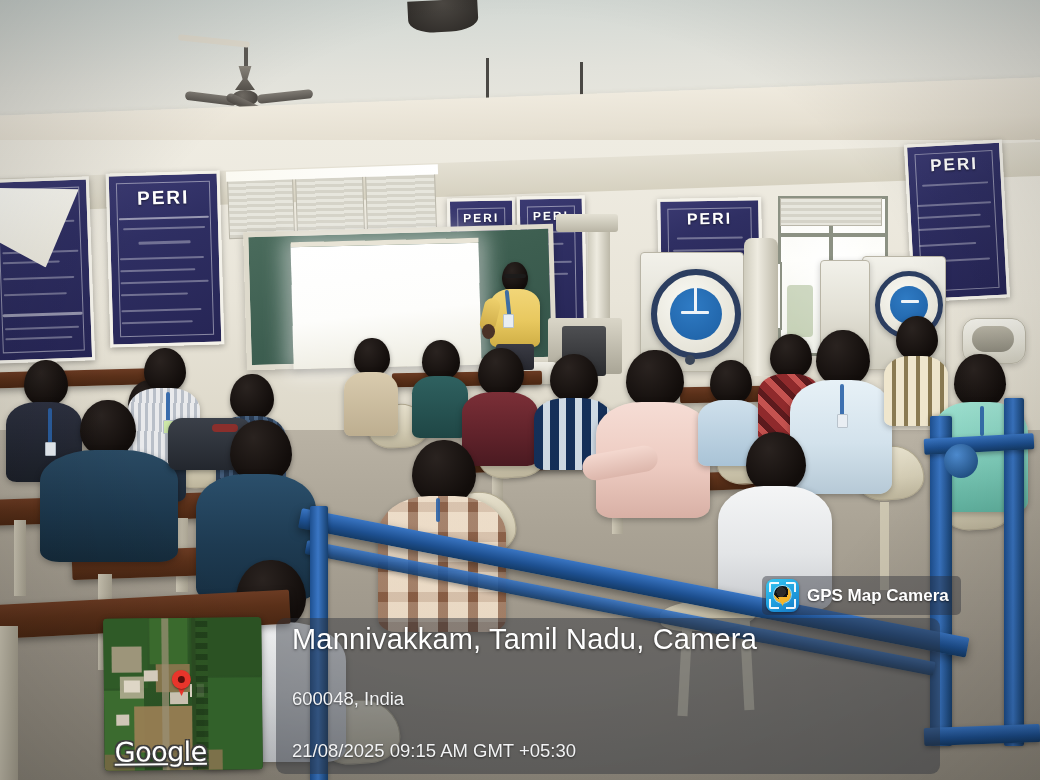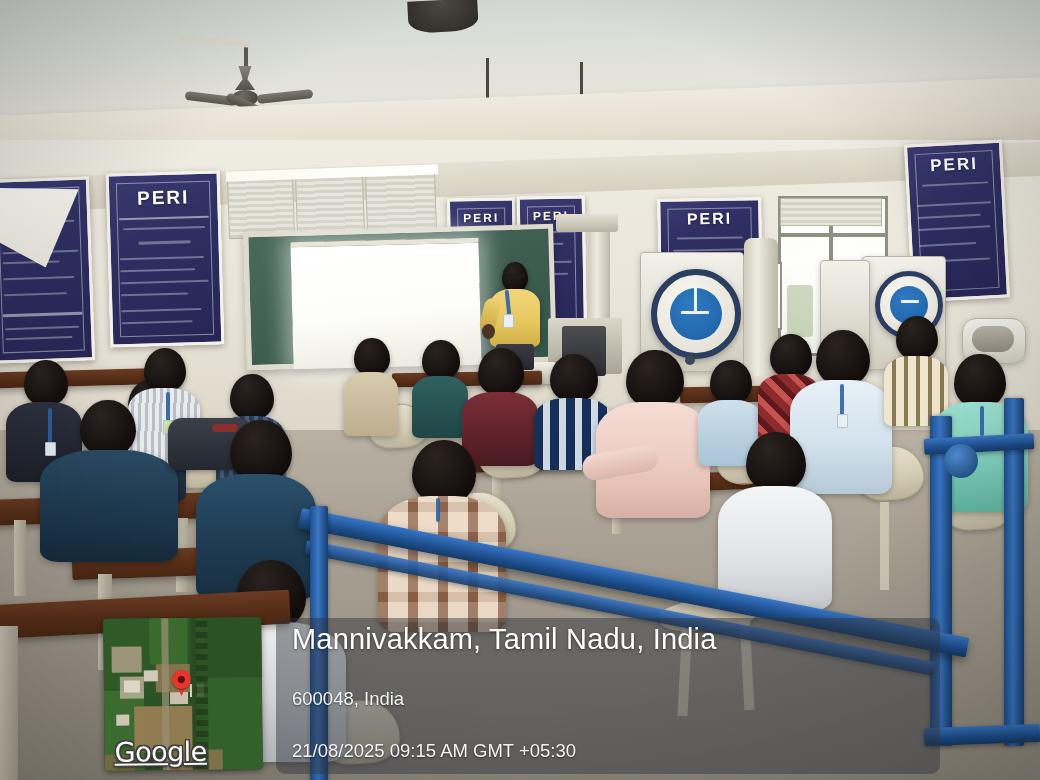--- a/index.html
+++ b/index.html
@@ -650,23 +650,34 @@
 
   <div class="blue-frame-h layer" style="left:300px; top:508px; width:680px; height:20px; transform:rotate(11deg); transform-origin:left center; box-shadow:0 4px 10px rgba(0,0,0,.4);"></div>
   <div class="blue-frame-h layer" style="left:306px; top:540px; width:640px; height:14px; transform:rotate(11deg); transform-origin:left center; opacity:.92;"></div>
   <div class="blue-frame-v layer" style="left:310px; top:506px; width:18px; height:276px;"></div>
 
   <div class="desk-top layer" style="left:-30px; top:598px; width:320px; height:34px; transform:rotate(-3deg);"></div>
   <div class="desk-leg layer" style="left:0px; top:626px; width:18px; height:154px;"></div>
 
   <div class="vignette"></div>
 
+  <div id="gps-badge" class="layer">
+    <div id="gps-badge-icon">
+      <span class="bracket bk-tl"></span>
+      <span class="bracket bk-tr"></span>
+      <span class="bracket bk-bl"></span>
+      <span class="bracket bk-br"></span>
+      <span id="gps-lens"></span>
+      <span id="gps-pin"></span>
+    </div>
+    <span id="gps-badge-label">GPS Map Camera</span>
+  </div>
 
   <div id="gps-panel" class="layer">
-    <div id="gps-title">Mannivakkam, Tamil Nadu, India</div>
+    <div id="gps-title">Mannivakkam, Tamil Nadu, Camera</div>
     <div id="gps-addr2" class="gps-line">600048, India</div>
     <div id="gps-datetime" class="gps-line">21/08/2025 09:15 AM GMT +05:30</div>
   </div>
 
   <div id="gps-map" class="layer">
 
     <div class="mfield" style="inset:0; background:linear-gradient(160deg,#335c2a 0%, #2c5325 40%, #26491f 100%);"></div>
 
     <div class="mfield" style="left:0; top:0; width:44px; height:70px; background:#2f5a27;"></div>
     <div class="mfield" style="left:46px; top:0; width:38px; height:46px; background:#3a6a2d;"></div>

